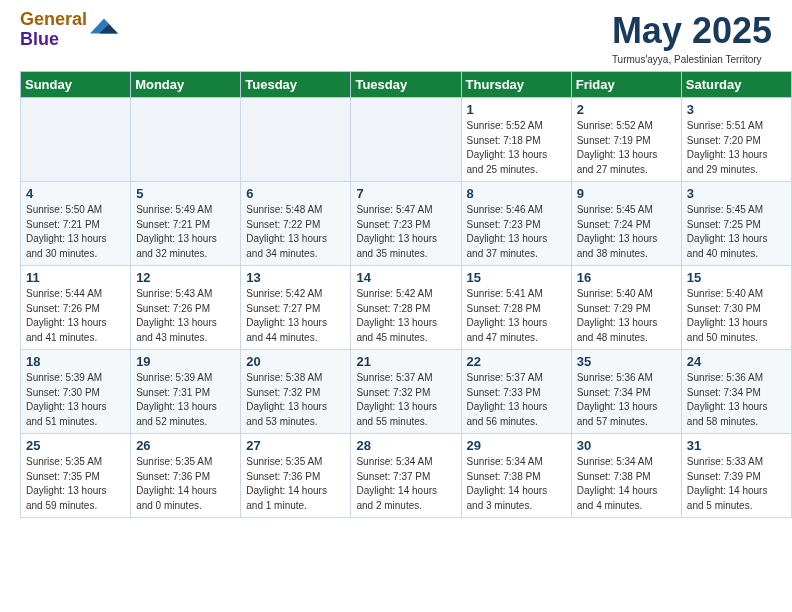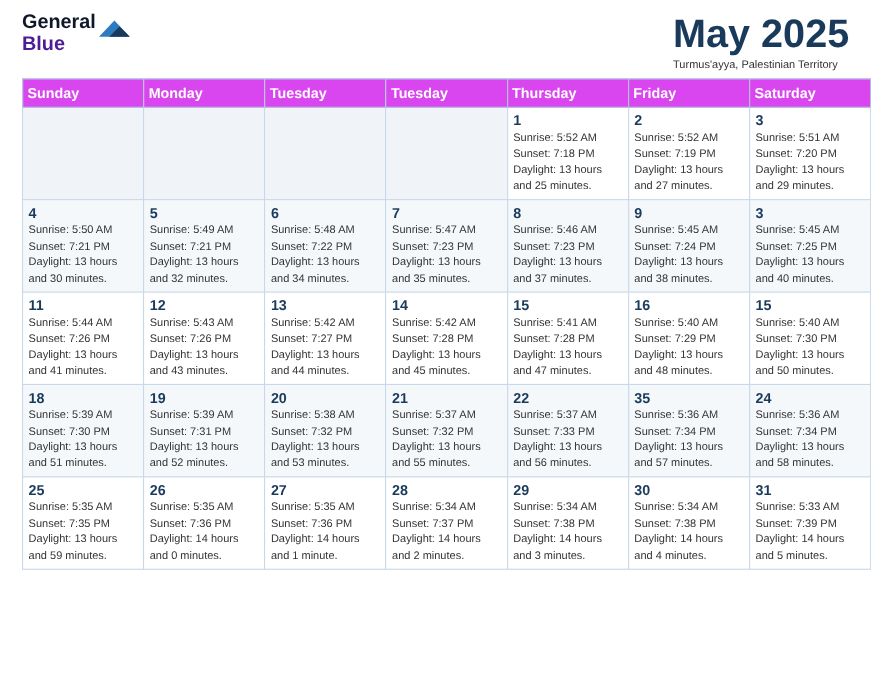--- a/index.html
+++ b/index.html
@@ -1,25 +1,25 @@
 <!DOCTYPE html>
 <html><head>
   <meta charset="utf-8">
   <style>
     * { box-sizing: border-box; margin: 0; padding: 0; }
     body { font-family: Arial, sans-serif; background: #fff; width: 792px; min-height: 612px; }
     .logo { display: flex; align-items: center; }
     .logo-text { font-size: 18px; font-weight: bold; color: #1a3a5c; line-height: 1.1; }
-    .logo-text span { color: #0f172a; }
+    .logo-text span { color: #a16207; }
     .logo-icon { width: 28px; height: 20px; margin-left: 2px; }
     .title-block { }
     .month-title { font-size: 36px; font-weight: bold; color: #1a3a5c; }
     .location { font-size: 10px; color: #333; margin-top: 2px; }
     .calendar { width: 100%; border-collapse: collapse; margin: 0 10px; table-layout: fixed; }
-    .calendar th { background: #d946ef; color: #fff; font-size: 13px; padding: 5px 4px; text-align: left; border: 1px solid #b0c8e0; font-weight: bold; }
+    .calendar th { background: #15803d; color: #fff; font-size: 13px; padding: 5px 4px; text-align: left; border: 1px solid #b0c8e0; font-weight: bold; }
     .calendar td { border: 1px solid #c8d8e8; vertical-align: top; padding: 4px 5px; font-size: 10.5px; color: #333; background: #fff; height: 82px; }
     .calendar tr:nth-child(even) td { background: #f5f8fb; }
     .day-num { font-size: 13px; font-weight: bold; color: #1a3a5c; margin-bottom: 2px; }
     .day-info { font-size: 10px; color: #333; line-height: 1.45; }
     td.empty { background: #f0f4f8; }
     .wrapper { padding: 0 10px 10px 10px; }
     .header-wrap { padding: 10px 20px 6px 20px; display: flex; align-items: flex-start; justify-content: space-between; }
   </style>
 </head>
 <body>

